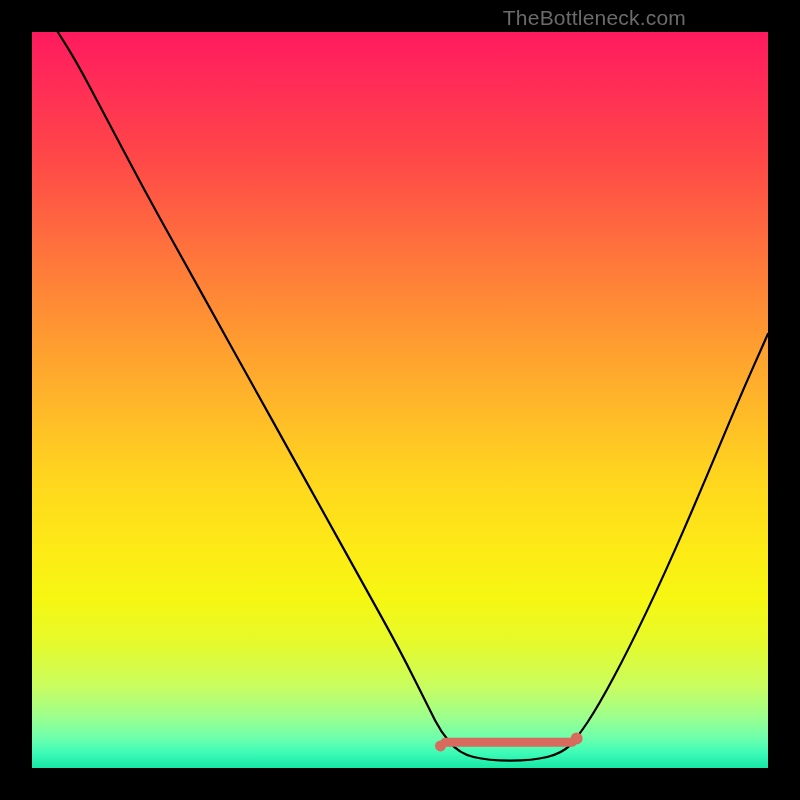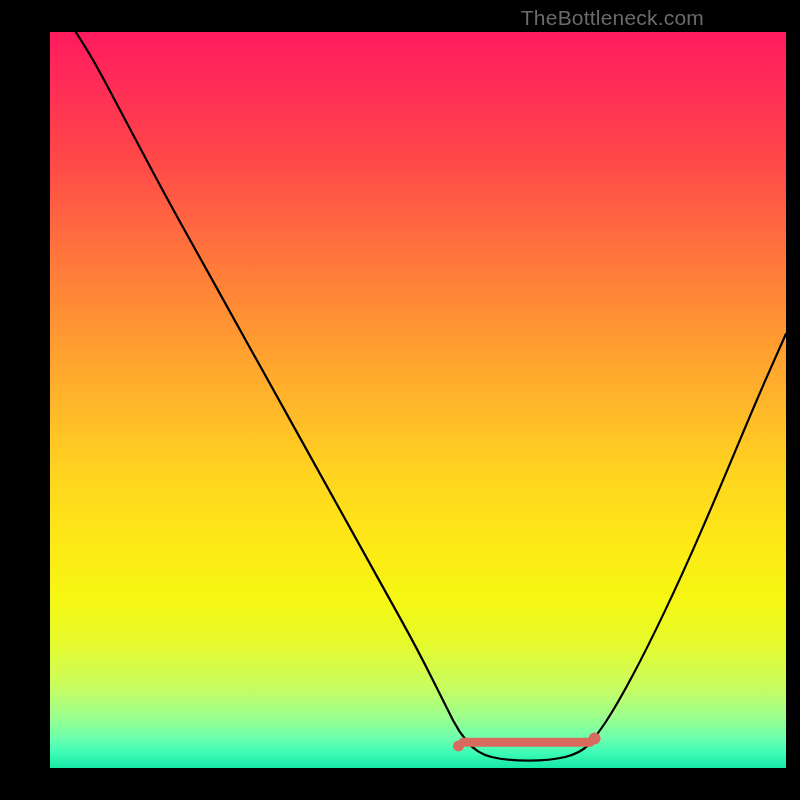--- a/index.html
+++ b/index.html
@@ -9,21 +9,20 @@
     height: 800px;
     background: #000;
     overflow: hidden;
     font-family: Arial, Helvetica, sans-serif;
   }
   .frame {
     position: relative;
     width: 720px;
     height: 800px;
     background: #000;
-    margin-left: 18px;
   }
   .plot-area {
     position: absolute;
     left: 32px;
     top: 32px;
     width: 736px;
     height: 736px;
     
     background: linear-gradient(
       to bottom,

